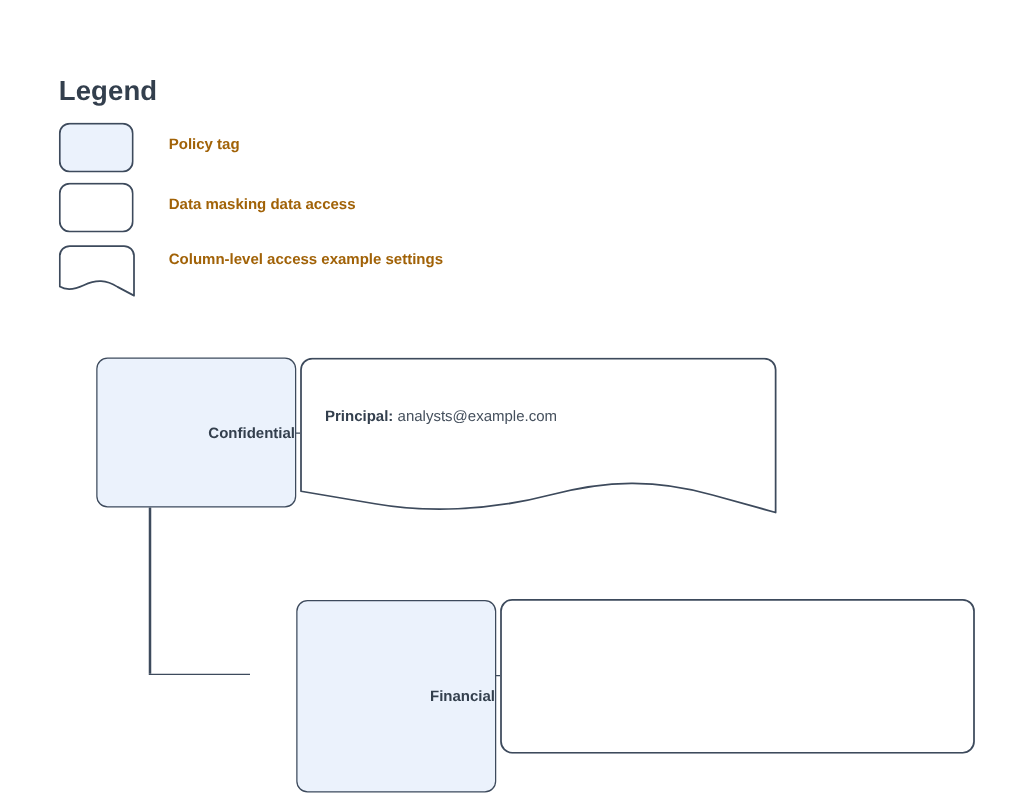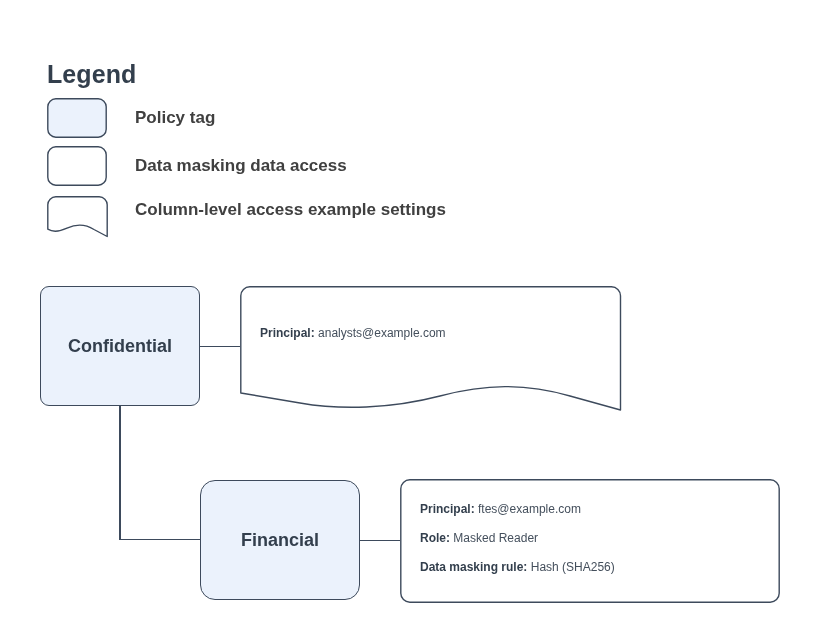--- a/index.html
+++ b/index.html
@@ -15,21 +15,21 @@
     font-family: "Liberation Sans", sans-serif;
     color: #333f4d;
     -webkit-font-smoothing: antialiased;
   }
 
   
   #legend-title {
     position: absolute;
     left: 47px;
     top: 60px;
-    font-size: 25px;
+    font-size: 22px;
     font-weight: bold;
     color: #333f4d;
     letter-spacing: 0.1px;
   }
 
   .legend-row {
     position: absolute;
     left: 47px;
     height: 40px;
   }
@@ -37,23 +37,23 @@
     position: absolute;
     left: 0;
     top: 0;
     width: 60px;
     height: 40px;
   }
   .legend-swatch svg { display: block; }
   .legend-label {
     position: absolute;
     left: 88px;
-    font-size: 17px;
+    font-size: 12px;
     font-weight: bold;
-    color: #404040;
+    color: #a16207;
     white-space: nowrap;
   }
 
   #legend-row-0 { top: 98px; }
   #legend-row-1 { top: 146px; }
   #legend-row-2 { top: 196px; }
 
   #legend-row-0 .legend-label { top: 10px; }
   #legend-row-1 .legend-label { top: 10px; }
   #legend-row-2 .legend-label { top: 4px; }
@@ -68,37 +68,37 @@
   }
 
   .node {
     position: absolute;
     box-sizing: border-box;
     border: 1.4px solid #3d4a5c;
     border-radius: 9px;
     background: #ebf2fc;
     display: flex;
     align-items: center;
-    justify-content: center;
-    font-size: 18px;
+    justify-content: flex-end;
+    font-size: 12px;
     font-weight: bold;
     color: #333f4d;
+    margin-left: 37px;
   }
   #node-confidential {
     left: 40px;
     top: 286px;
     width: 160px;
     height: 120px;
   }
   #node-financial {
     left: 200px;
     top: 480px;
     width: 160px;
-    height: 120px;
-    border-radius: 15px;
+    height: 154px;
   }
 
   
   .callout {
     position: absolute;
   }
   .callout-body {
     position: absolute;
     left: 0;
     top: 0;
@@ -198,29 +198,15 @@
         <span class="k">Principal:</span>
         <span class="v">analysts@example.com</span>
       </div>
     </div>
   </div>
 
   <div class="callout" id="callout-financial">
     <svg width="380" height="124" viewBox="0 0 380 124">
       <rect x="0.8" y="0.8" width="378.4" height="122.4" rx="9" ry="9" fill="#ffffff" stroke="#3d4a5c" stroke-width="1.4"></rect>
     </svg>
-    <div class="callout-body">
-      <div>
-        <span class="k">Principal:</span>
-        <span class="v">ftes@example.com</span>
-      </div>
-      <div>
-        <span class="k">Role:</span>
-        <span class="v">Masked Reader</span>
-      </div>
-      <div>
-        <span class="k">Data masking rule:</span>
-        <span class="v">Hash (SHA256)</span>
-      </div>
-    </div>
   </div>
 
 </div>
 
 </body></html>

